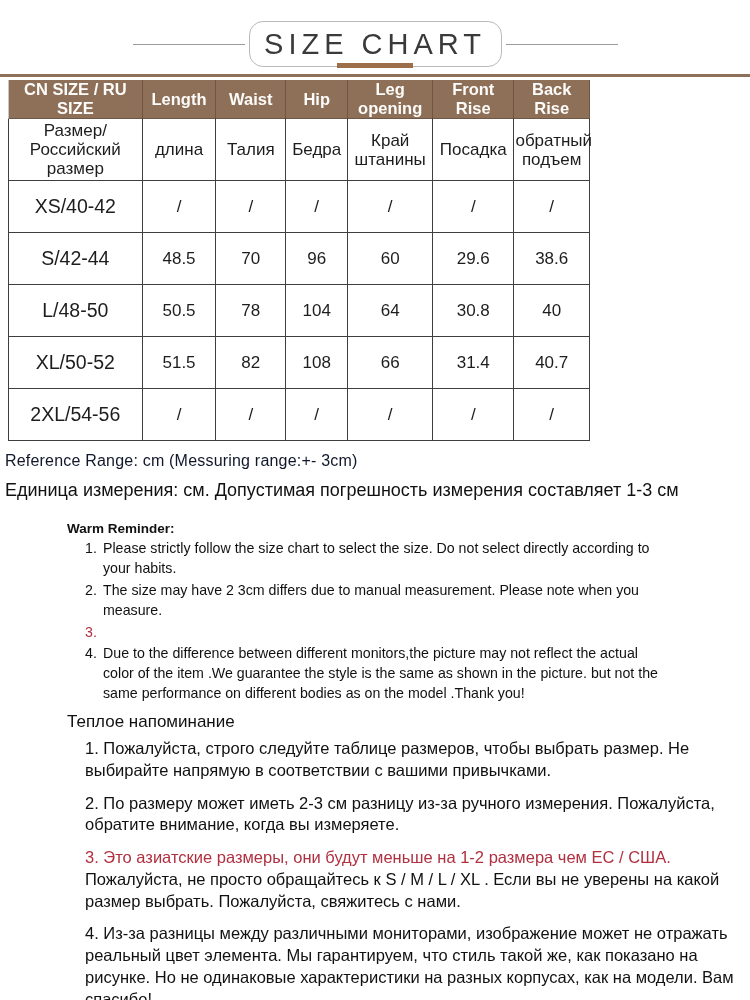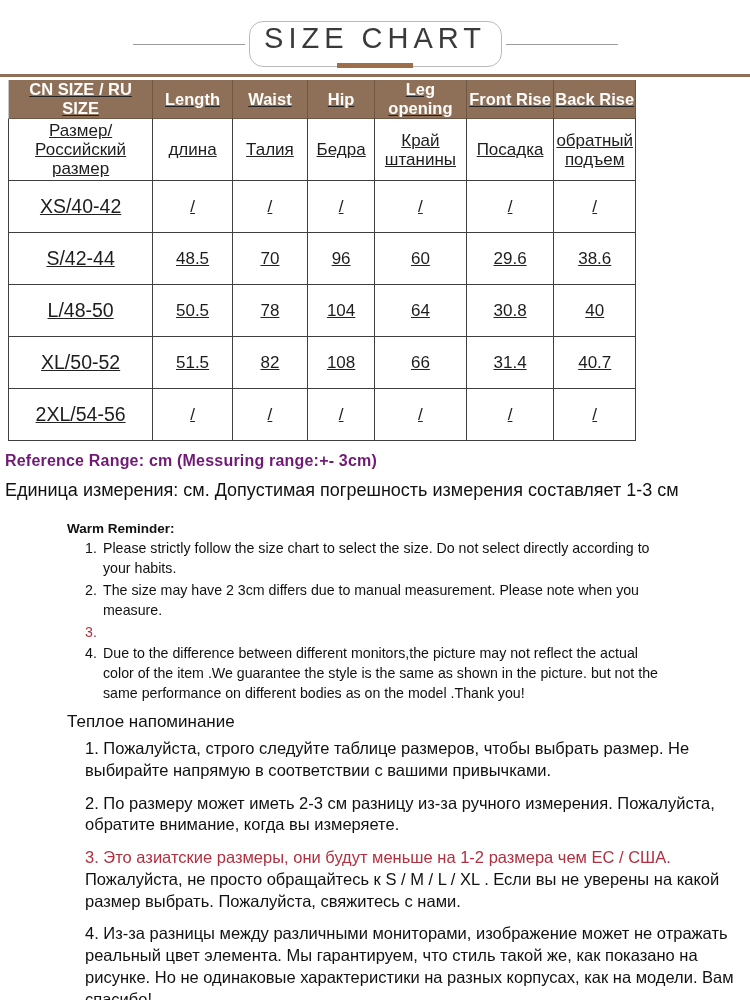--- a/index.html
+++ b/index.html
@@ -11,53 +11,53 @@
     color: #222;
     padding-top: 20px;
   }
 
   
   .sc-header { display: flex; align-items: center; justify-content: center; height: 48px; }
   .hline { height: 0; border-top: 1px solid #9a9a9a; width: 112px; flex: 0 0 auto; }
   .badge {
     position: relative; width: 253px; height: 46px; margin: 0 4px;
     border: 1px solid #b9b9b9; border-radius: 14px;
-    display: flex; justify-content: center; background: #fff;
+    display: flex; align-items: center; justify-content: center; background: #fff;
   }
   .badge h1 {
     font-size: 29px; font-weight: 500; letter-spacing: 5px; color: #3a3a3a; white-space: nowrap;
   }
   .accent-bar {
     position: absolute; left: 50%; transform: translateX(-50%); bottom: -2px;
     width: 76px; height: 5px; background: #9c6f4a;
   }
   .top-rule { width: 750px; height: 3px; background: #8e7058; margin-top: 6px; }
 
   
   table.size-table {
-    width: 628px; margin: 3px 20px 0 8px;
-    border-collapse: collapse; table-layout: fixed; text-align: center; text-decoration: underline;
+    width: 582px; margin: 3px 20px 0 8px;
+    border-collapse: collapse; table-layout: fixed; text-align: center;
   }
   .size-table thead tr.head-en th {
     background: #8e7058; color: #fdfcfa; font-weight: 700; font-size: 16.5px;
     height: 38px; border: 1px solid rgba(0,0,0,0.22); border-top: none;
   }
   .size-table thead tr.head-ru th {
     background: #fff; color: #1d1d1d; font-weight: 400; font-size: 17px; line-height: 1.12;
     height: 46px; border: 1px solid #3f3f3f; padding: 2px 1px;
   }
   .size-table tbody td {
     border: 1px solid #3f3f3f; height: 44px; font-size: 17px; color: #1d1d1d;
     padding: 14px 2px;
   }
   .size-table tbody td.size-cell { font-size: 19.5px; }
 
   
   .notes { margin-top: 11px; padding-left: 5px; }
-  .ref-en { font-size: 16px; font-weight: 700; color: #701a75; margin-bottom: 10px; letter-spacing: 0.2px; }
+  .ref-en { font-size: 16px; font-weight: 400; color: #0f172a; margin-bottom: 10px; letter-spacing: 0.2px; }
   .ref-ru { font-size: 18px; color: #111; margin-bottom: 20px; }
   .warm-title { font-size: 13.5px; font-weight: 700; color: #111; margin-left: 62px; margin-bottom: 3px; }
   .en-list { margin-left: 80px; }
   .en-item { display: flex; font-size: 14.2px; line-height: 1.4; color: #111; margin-bottom: 2px; font-weight: 500; }
   .en-item .num { flex: 0 0 18px; }
   .en-item .txt { max-width: 560px; }
   .red { color: #b13040; }
   .ru-title { font-size: 17px; color: #111; margin-left: 62px; margin-top: 8px; margin-bottom: 6px; }
   .ru-list { margin-left: 80px; }
   .ru-item { font-size: 16.5px; line-height: 1.32; color: #111; max-width: 650px; margin-bottom: 11px; }

